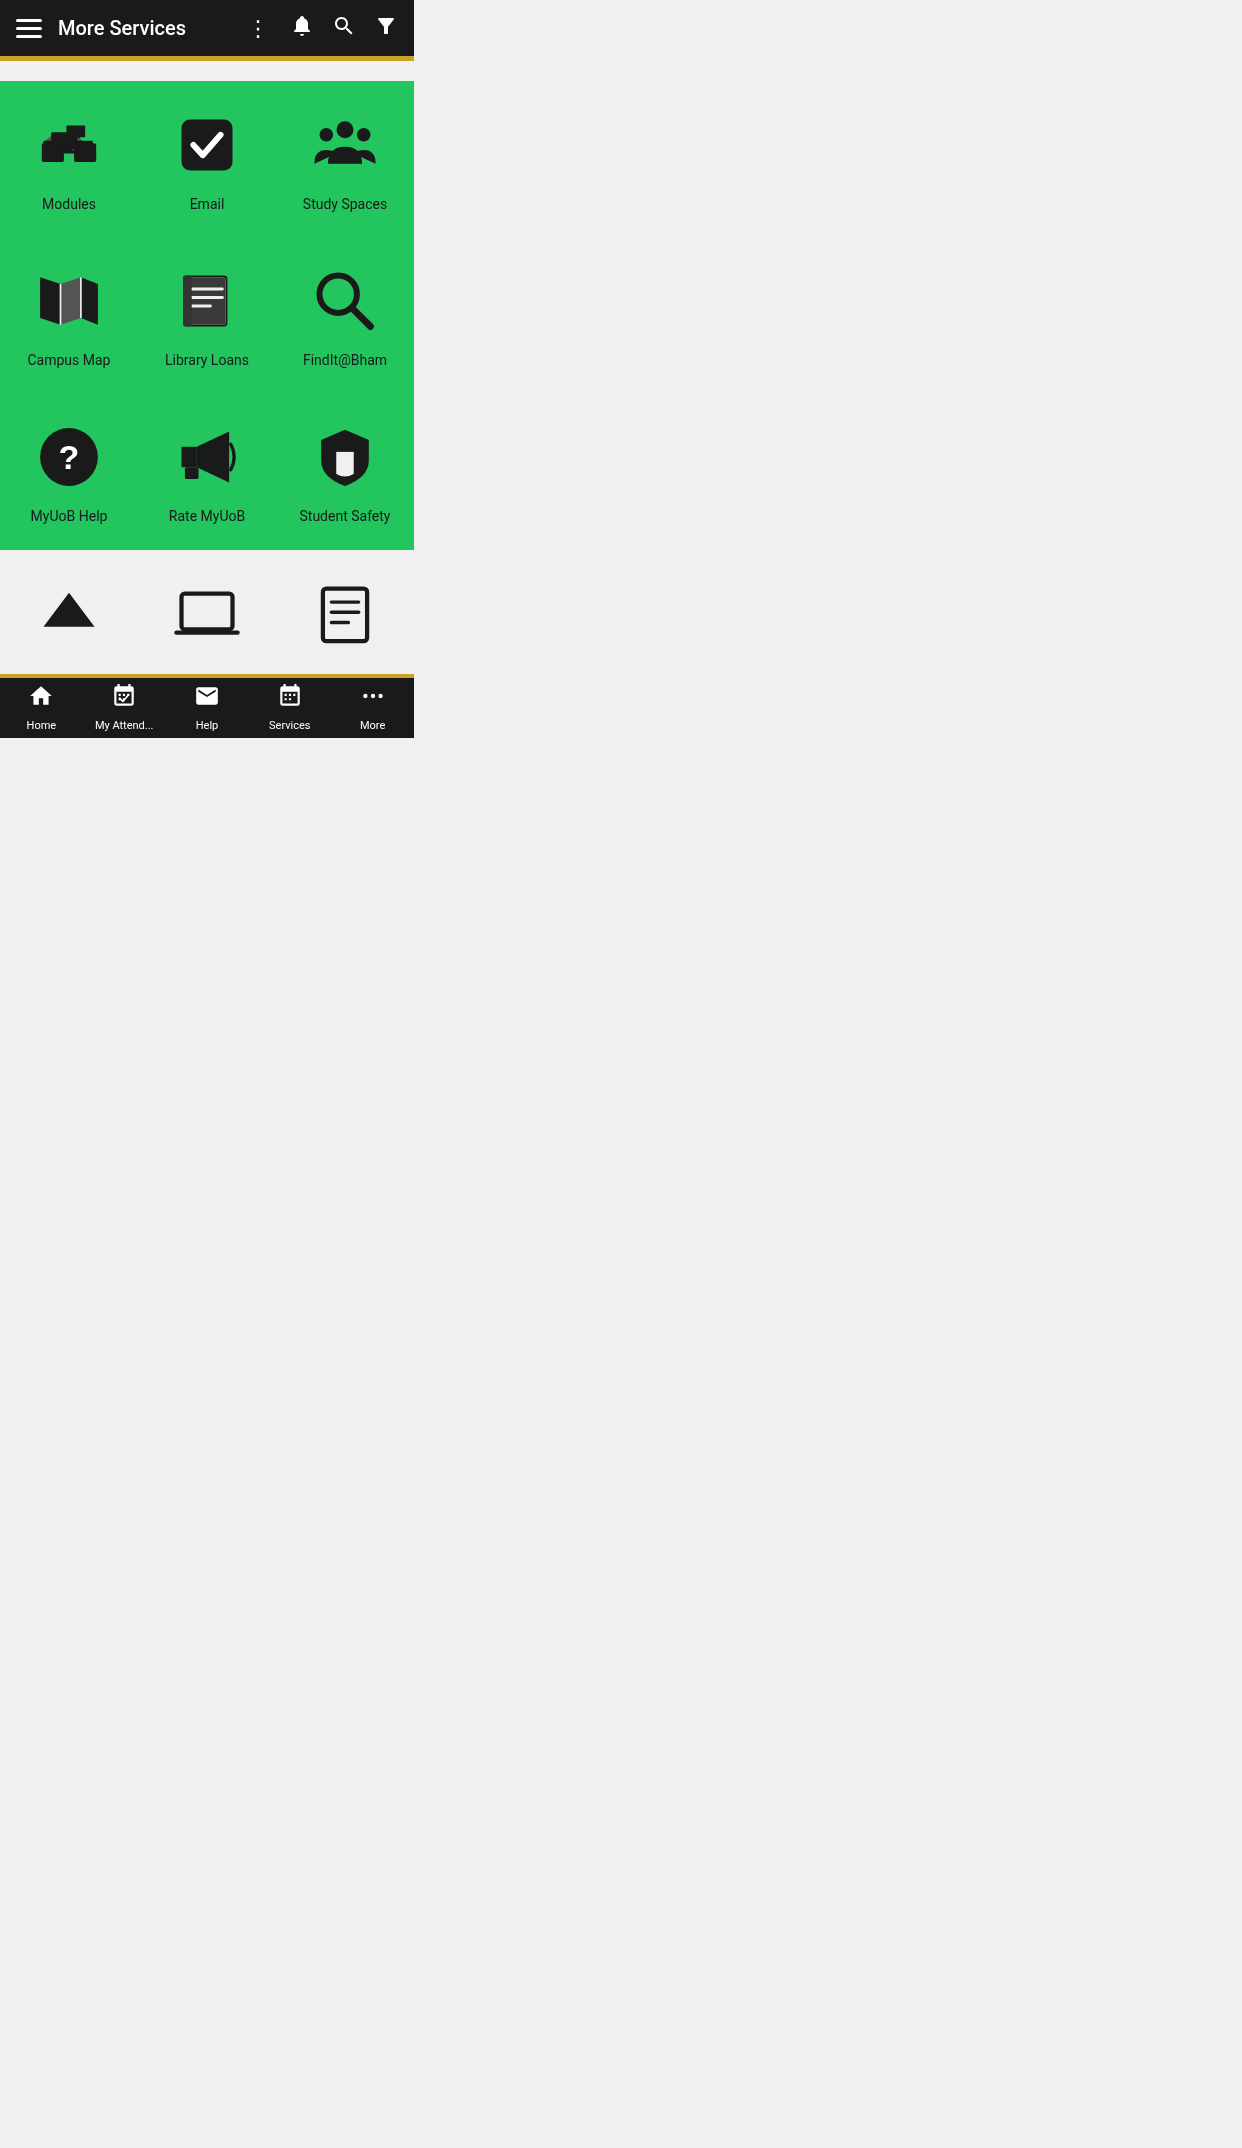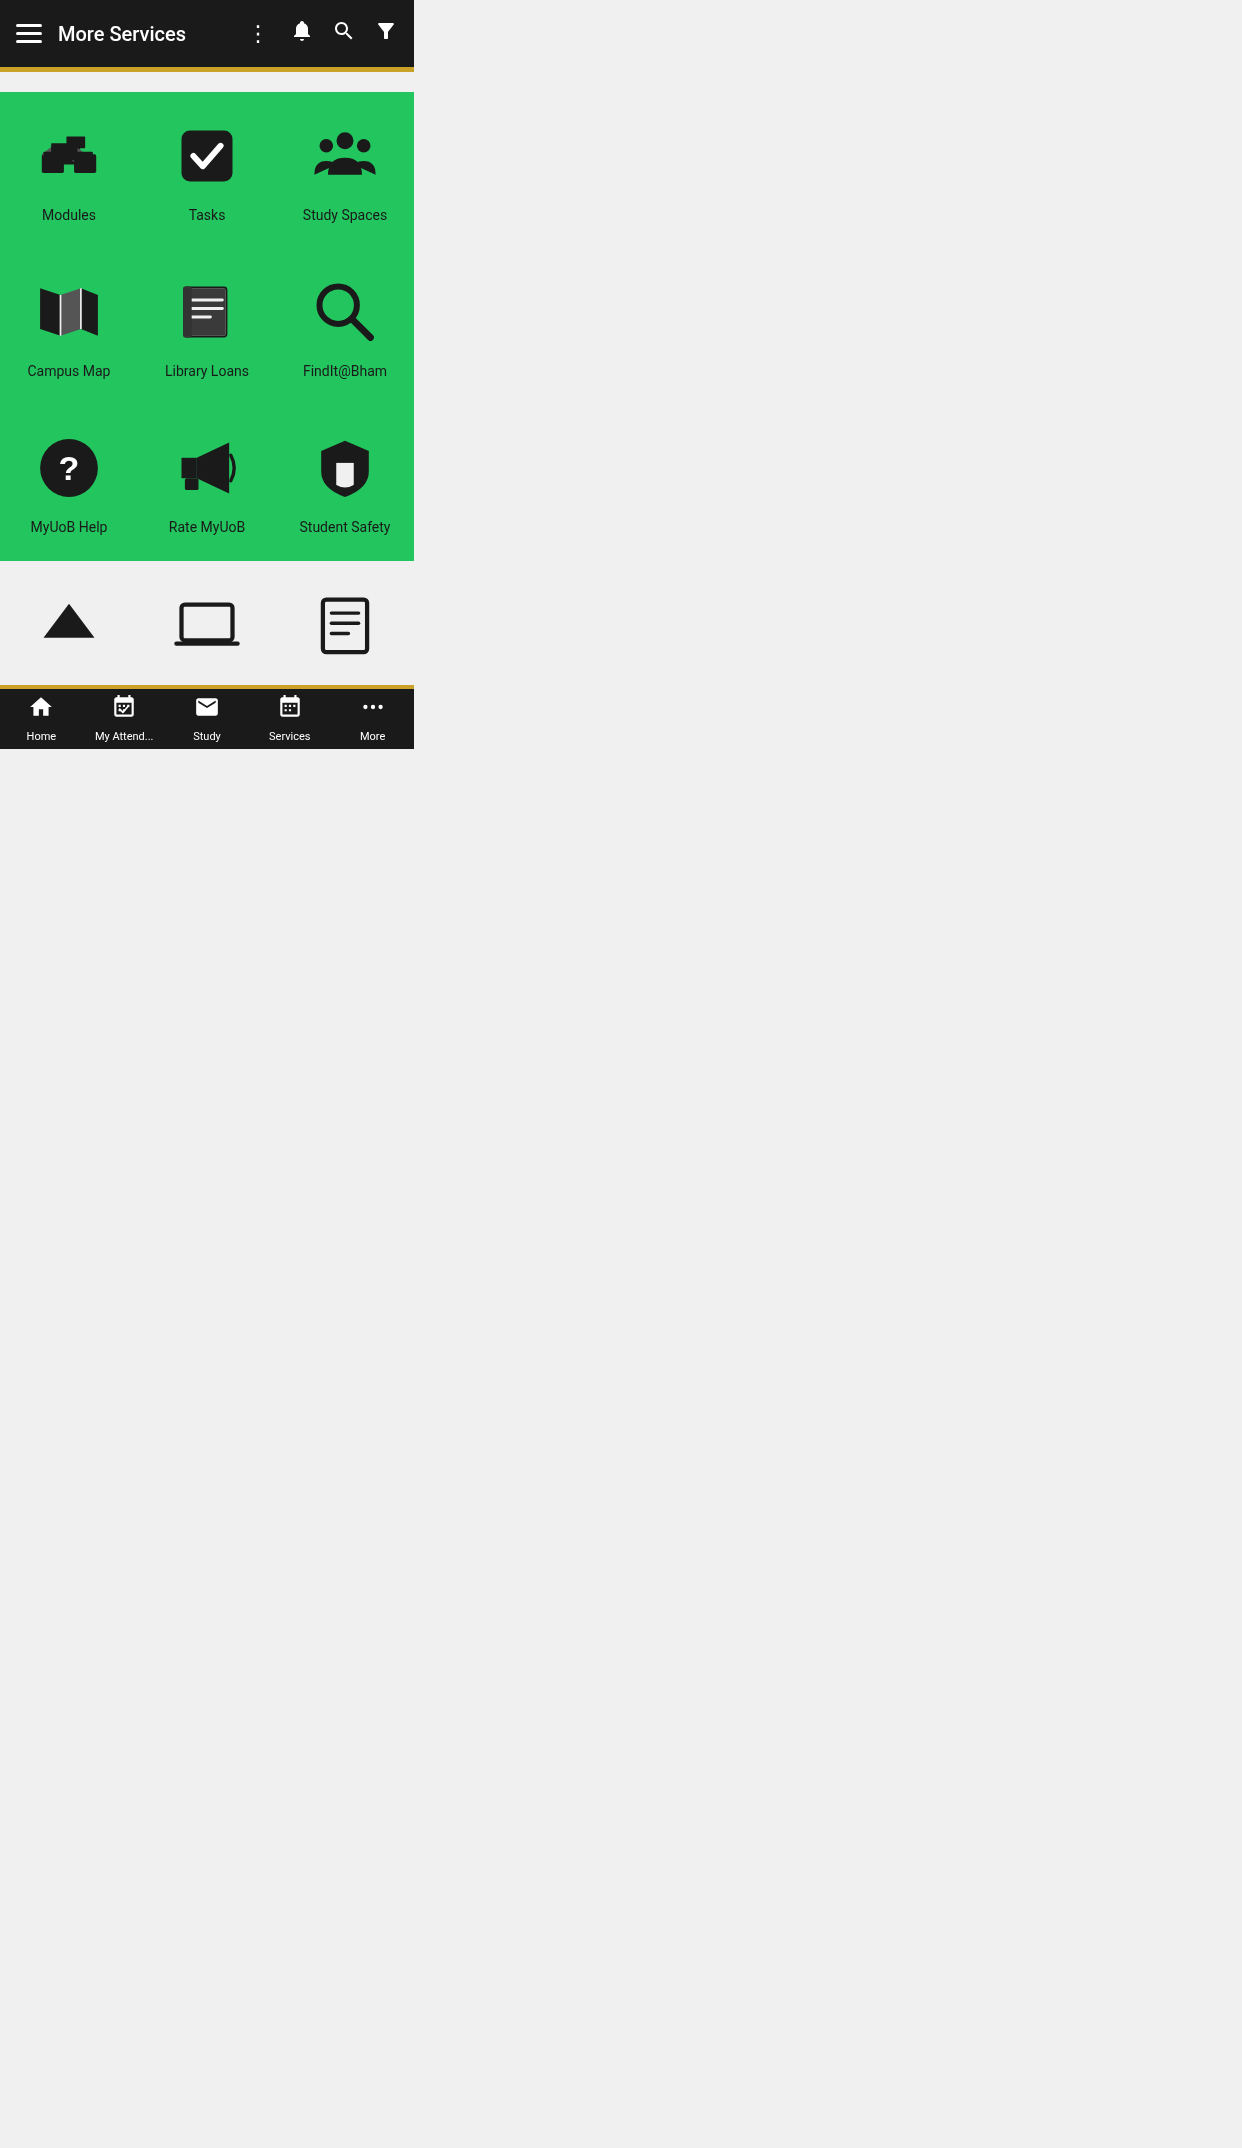--- a/index.html
+++ b/index.html
@@ -11,21 +11,21 @@
       background: #f0f0f0;
       font-family: -apple-system, BlinkMacSystemFont, 'Segoe UI', Roboto, sans-serif;
       display: flex;
       flex-direction: column;
       overflow-x: hidden;
     }
 
     
     .header {
       background: #1a1a1a;
-      height: 67px;
+      height: 56px;
       display: flex;
       align-items: center;
       padding: 0 16px;
       gap: 12px;
       flex-shrink: 0;
     }
 
     .header-menu-icon {
       display: flex;
       flex-direction: column;
@@ -239,21 +239,21 @@
       <span class="grid-label">Modules</span>
     </div>
 
     <div class="grid-item">
       <div class="grid-icon">
         <svg viewBox="0 0 80 80" xmlns="http://www.w3.org/2000/svg">
           <rect x="10" y="10" width="60" height="60" rx="10" fill="#1a1a1a"></rect>
           <polyline points="24,40 35,52 56,28" stroke="white" stroke-width="7" fill="none" stroke-linecap="round" stroke-linejoin="round"></polyline>
         </svg>
       </div>
-      <span class="grid-label">Tasks</span>
+      <span class="grid-label">Email</span>
     </div>
 
     <div class="grid-item">
       <div class="grid-icon">
         <svg viewBox="0 0 80 80" xmlns="http://www.w3.org/2000/svg">
 
           <circle cx="40" cy="22" r="10" fill="#1a1a1a"></circle>
           <path d="M20 62 Q20 42 40 42 Q60 42 60 62" fill="#1a1a1a"></path>
 
           <circle cx="18" cy="28" r="8" fill="#1a1a1a"></circle>
@@ -405,21 +405,21 @@
     </div>
     <span class="nav-label">My Attend...</span>
   </div>
 
   <div class="nav-item">
     <div class="nav-icon">
       <svg width="26" height="26" viewBox="0 0 24 24" fill="white" xmlns="http://www.w3.org/2000/svg">
         <path d="M20 4H4C2.9 4 2 4.9 2 6V18C2 19.1 2.9 20 4 20H20C21.1 20 22 19.1 22 18V6C22 4.9 21.1 4 20 4ZM20 8L12 13L4 8V6L12 11L20 6V8Z"></path>
       </svg>
     </div>
-    <span class="nav-label">Study</span>
+    <span class="nav-label">Help</span>
   </div>
 
   <div class="nav-item">
     <div class="nav-icon">
       <svg width="26" height="26" viewBox="0 0 24 24" fill="white" xmlns="http://www.w3.org/2000/svg">
         <path d="M19 3H18V1H16V3H8V1H6V3H5C3.89 3 3 3.9 3 5V19C3 20.1 3.89 21 5 21H19C20.1 21 21 20.1 21 19V5C21 3.9 20.1 3 19 3ZM19 19H5V8H19V19ZM7 10H9V12H7V10ZM11 10H13V12H11V10ZM15 10H17V12H15V10ZM7 14H9V16H7V14ZM11 14H13V16H11V14Z"></path>
       </svg>
     </div>
     <span class="nav-label">Services</span>
   </div>

